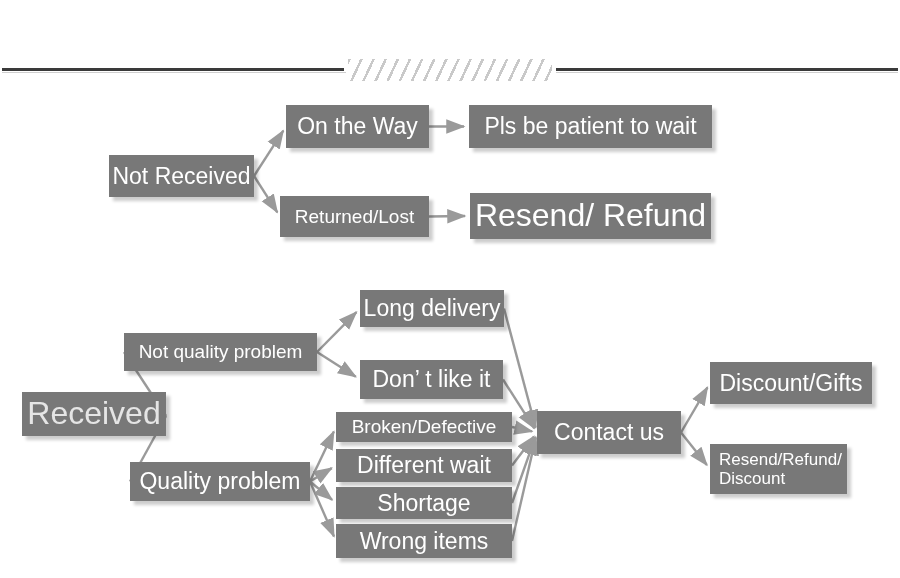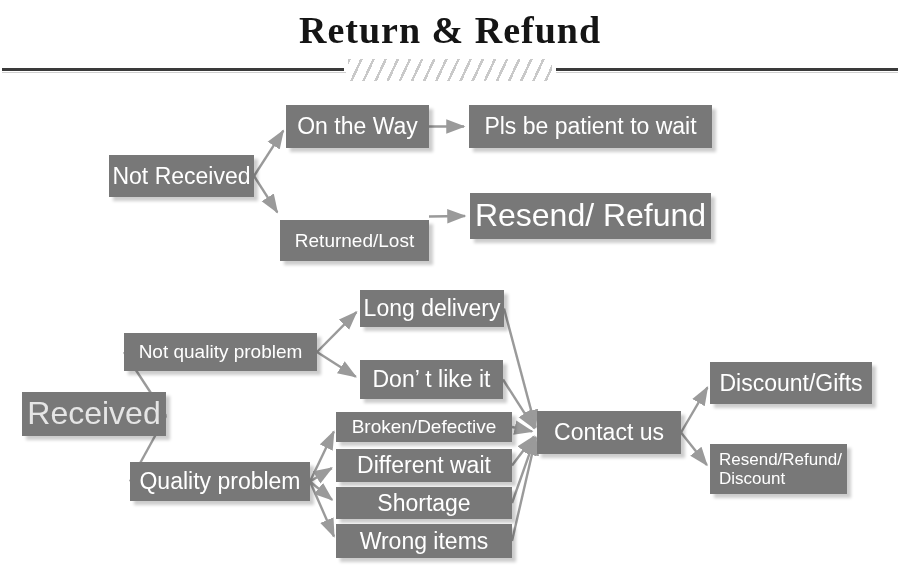--- a/index.html
+++ b/index.html
@@ -96,21 +96,20 @@
     width: 900px;
     height: 578px;
     pointer-events: none;
   }
 </style>
 </head>
 <body>
 
 <div id="page">
 
-  <div class="title">Return &amp; Refund</div>
 
   <div class="rule left"></div>
   <div class="rule-thin l"></div>
   <div class="hatch"></div>
   <div class="rule right"></div>
   <div class="rule-thin r"></div>
 
   <svg id="links">
     <defs>
       <marker id="ah" markerWidth="9" markerHeight="9" refX="7.4" refY="3.2" orient="auto" markerUnits="strokeWidth">
@@ -138,21 +137,21 @@
         <line x1="512" y1="541" x2="535.8773423671843" y2="437.37233412642036" marker-end="url(#ah)"></line>
         <line x1="681" y1="432.5" x2="707.4725209399909" y2="387.31414529208456" marker-end="url(#ah)"></line>
         <line x1="681" y1="432.5" x2="706.8896220957148" y2="465.0852140170203" marker-end="url(#ah)"></line>
       </g>
   </svg>
 
   <div id="node-layer">
       <div class="node med" style="left: 109px; top: 155px; width: 145px; height: 42px; background: rgb(120, 120, 120); color: rgb(255, 255, 255);">Not Received</div>
       <div class="node med" style="left: 286px; top: 105px; width: 143px; height: 43px; background: rgb(120, 120, 120); color: rgb(255, 255, 255);">On the Way</div>
       <div class="node med" style="left: 469px; top: 105px; width: 243px; height: 43px; background: rgb(120, 120, 120); color: rgb(255, 255, 255); text-align: right;">Pls be patient to wait</div>
-      <div class="node sm" style="left: 280px; top: 196px; width: 149px; height: 41px; background: rgb(120, 120, 120); color: rgb(255, 255, 255); margin-top: 24px;">Returned/Lost</div>
+      <div class="node sm" style="left: 280px; top: 196px; width: 149px; height: 41px; background: rgb(120, 120, 120); color: rgb(255, 255, 255);">Returned/Lost</div>
       <div class="node big" style="left: 470px; top: 193px; width: 241px; height: 46px; background: rgb(120, 120, 120); color: rgb(255, 255, 255);">Resend/ Refund</div>
       <div class="node big" style="left: 22px; top: 392px; width: 144px; height: 44px; background: rgb(120, 120, 120); color: #e5e5e5; text-align: center;">Received</div>
       <div class="node sm" style="left: 124px; top: 333px; width: 193px; height: 38px; background: rgb(120, 120, 120); color: rgb(255, 255, 255);">Not quality problem</div>
       <div class="node med" style="left: 130px; top: 462px; width: 180px; height: 39px; background: rgb(120, 120, 120); color: rgb(255, 255, 255);">Quality problem</div>
       <div class="node med" style="left: 360px; top: 290px; width: 144px; height: 37px; background: rgb(120, 120, 120); color: rgb(255, 255, 255);">Long delivery</div>
       <div class="node med" style="left: 360px; top: 360px; width: 143px; height: 39px; background: rgb(120, 120, 120); color: rgb(255, 255, 255);">Don’  t like it</div>
       <div class="node sm" style="left: 336px; top: 412px; width: 176px; height: 30px; background: rgb(120, 120, 120); color: rgb(255, 255, 255);">Broken/Defective</div>
       <div class="node med" style="left: 336px; top: 449px; width: 176px; height: 33px; background: rgb(120, 120, 120); color: rgb(255, 255, 255);">Different wait</div>
       <div class="node med" style="left: 336px; top: 487px; width: 176px; height: 32px; background: rgb(120, 120, 120); color: #ffffff;">Shortage</div>
       <div class="node med" style="left: 336px; top: 524px; width: 176px; height: 34px; background: rgb(120, 120, 120); color: rgb(255, 255, 255);">Wrong items</div>

